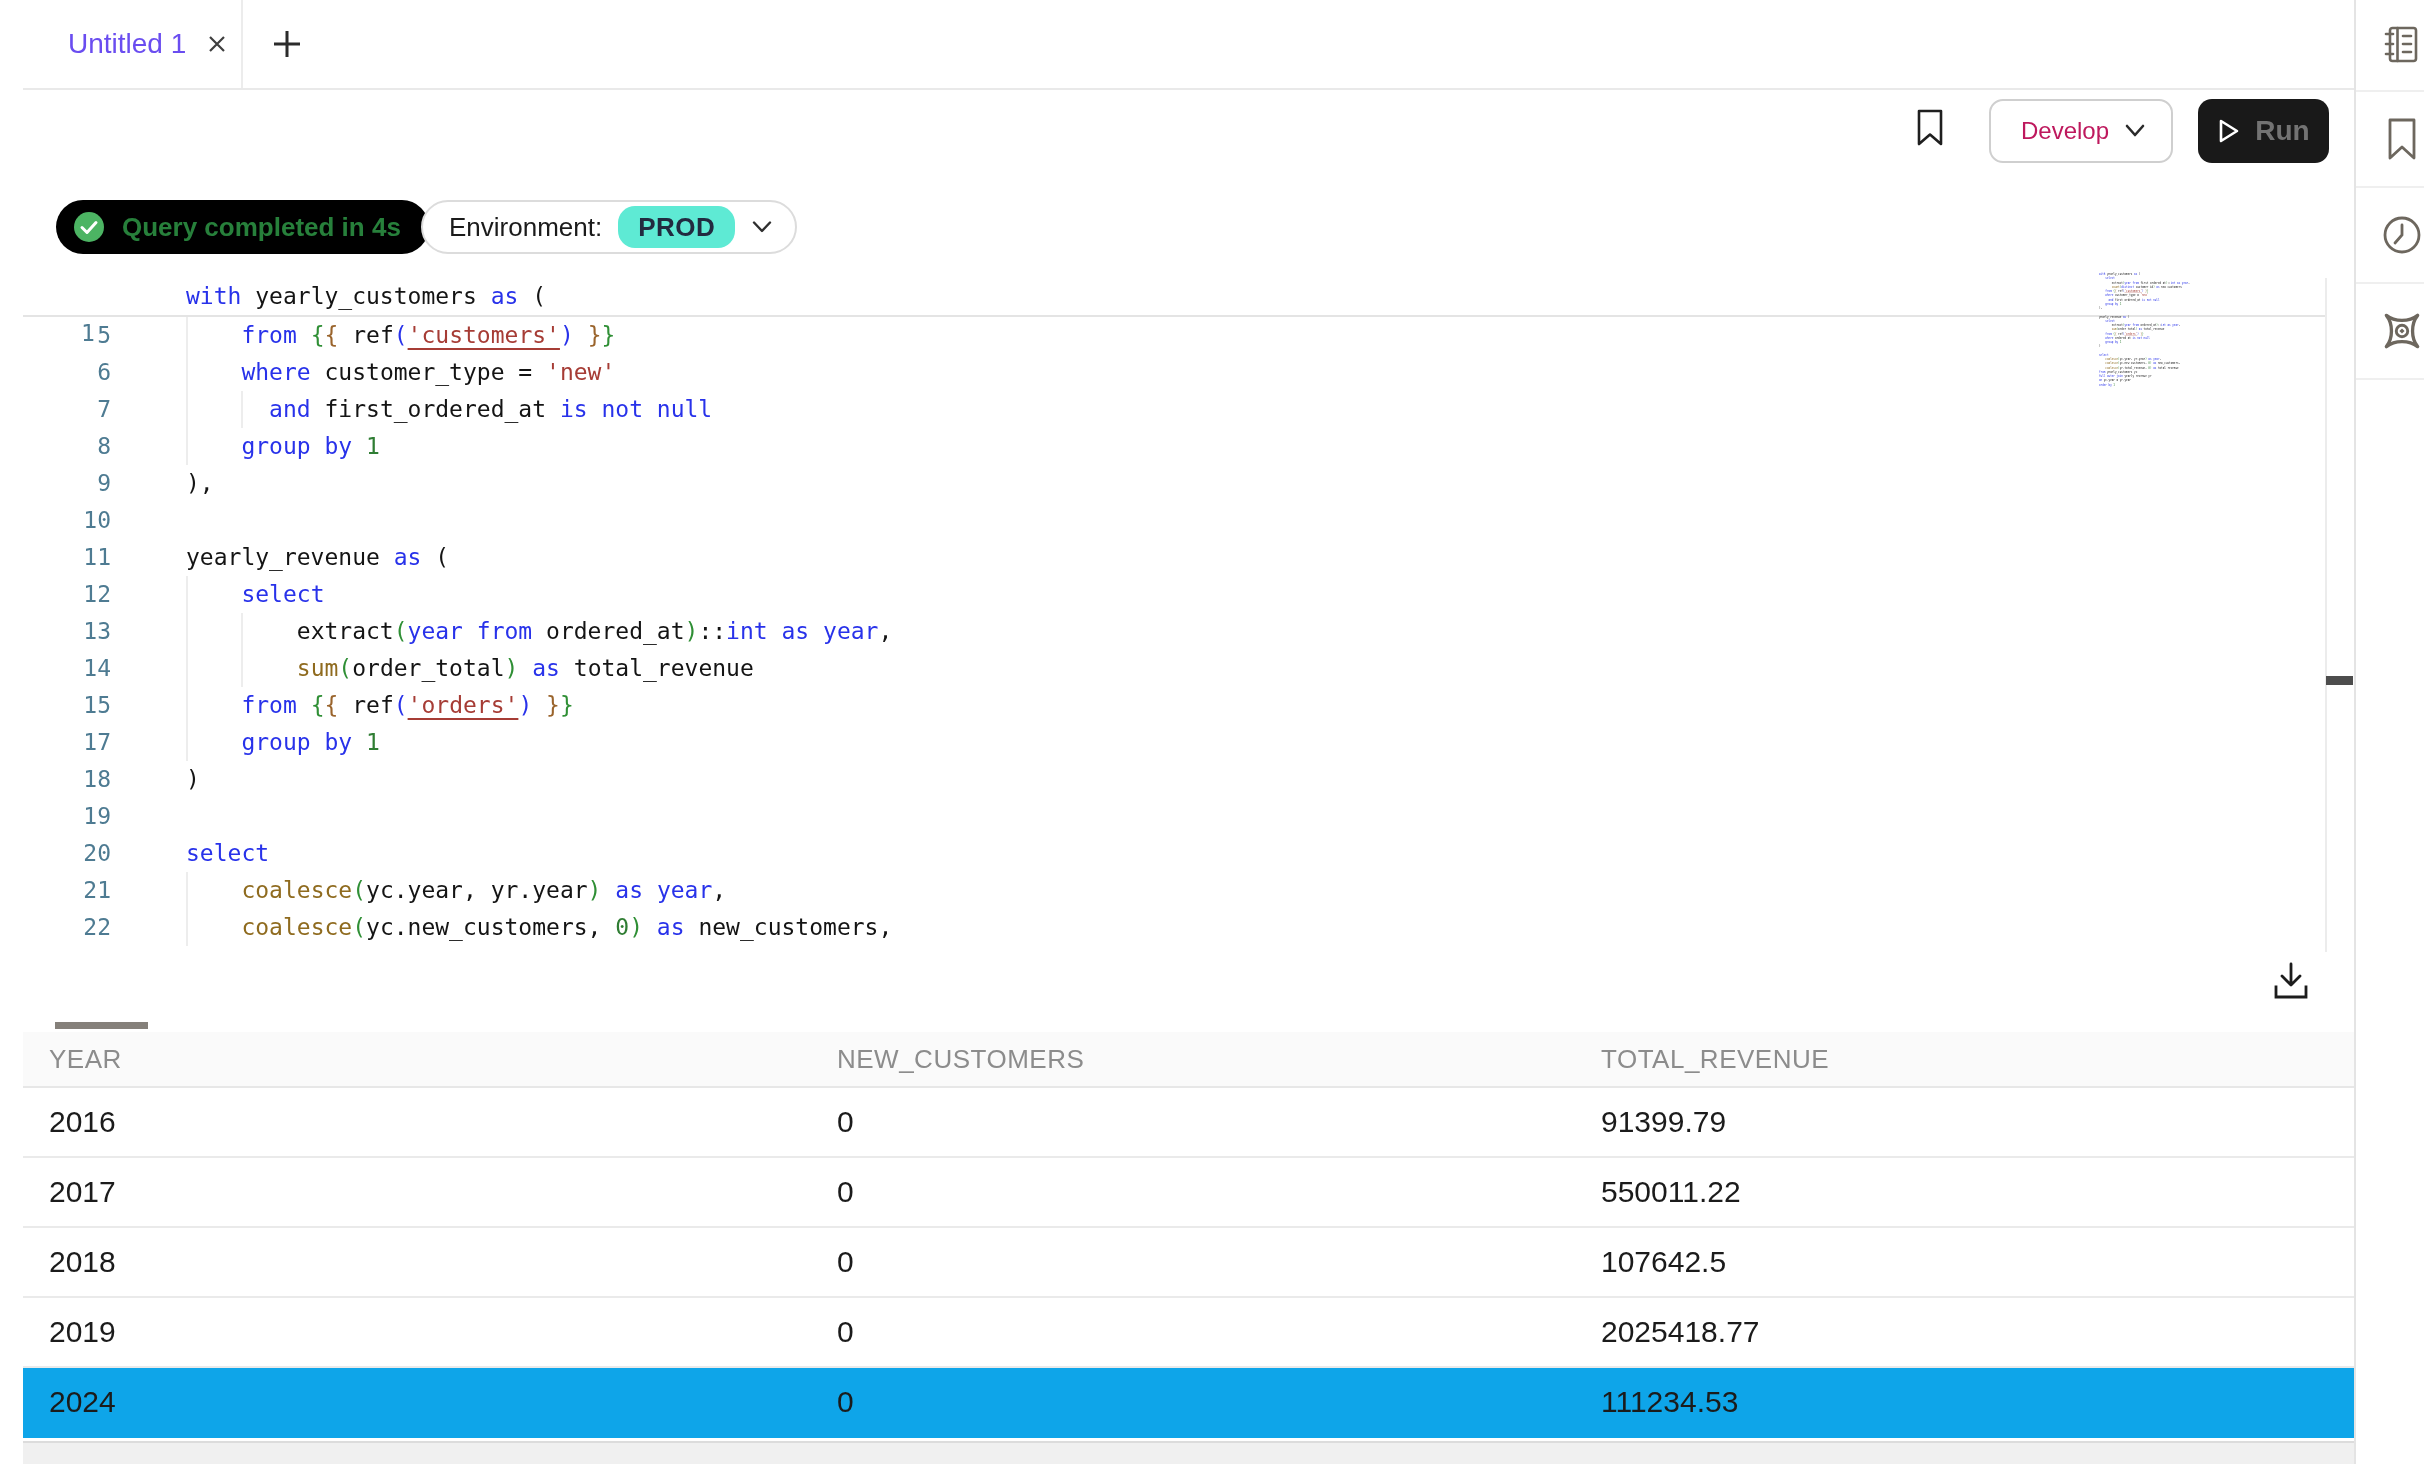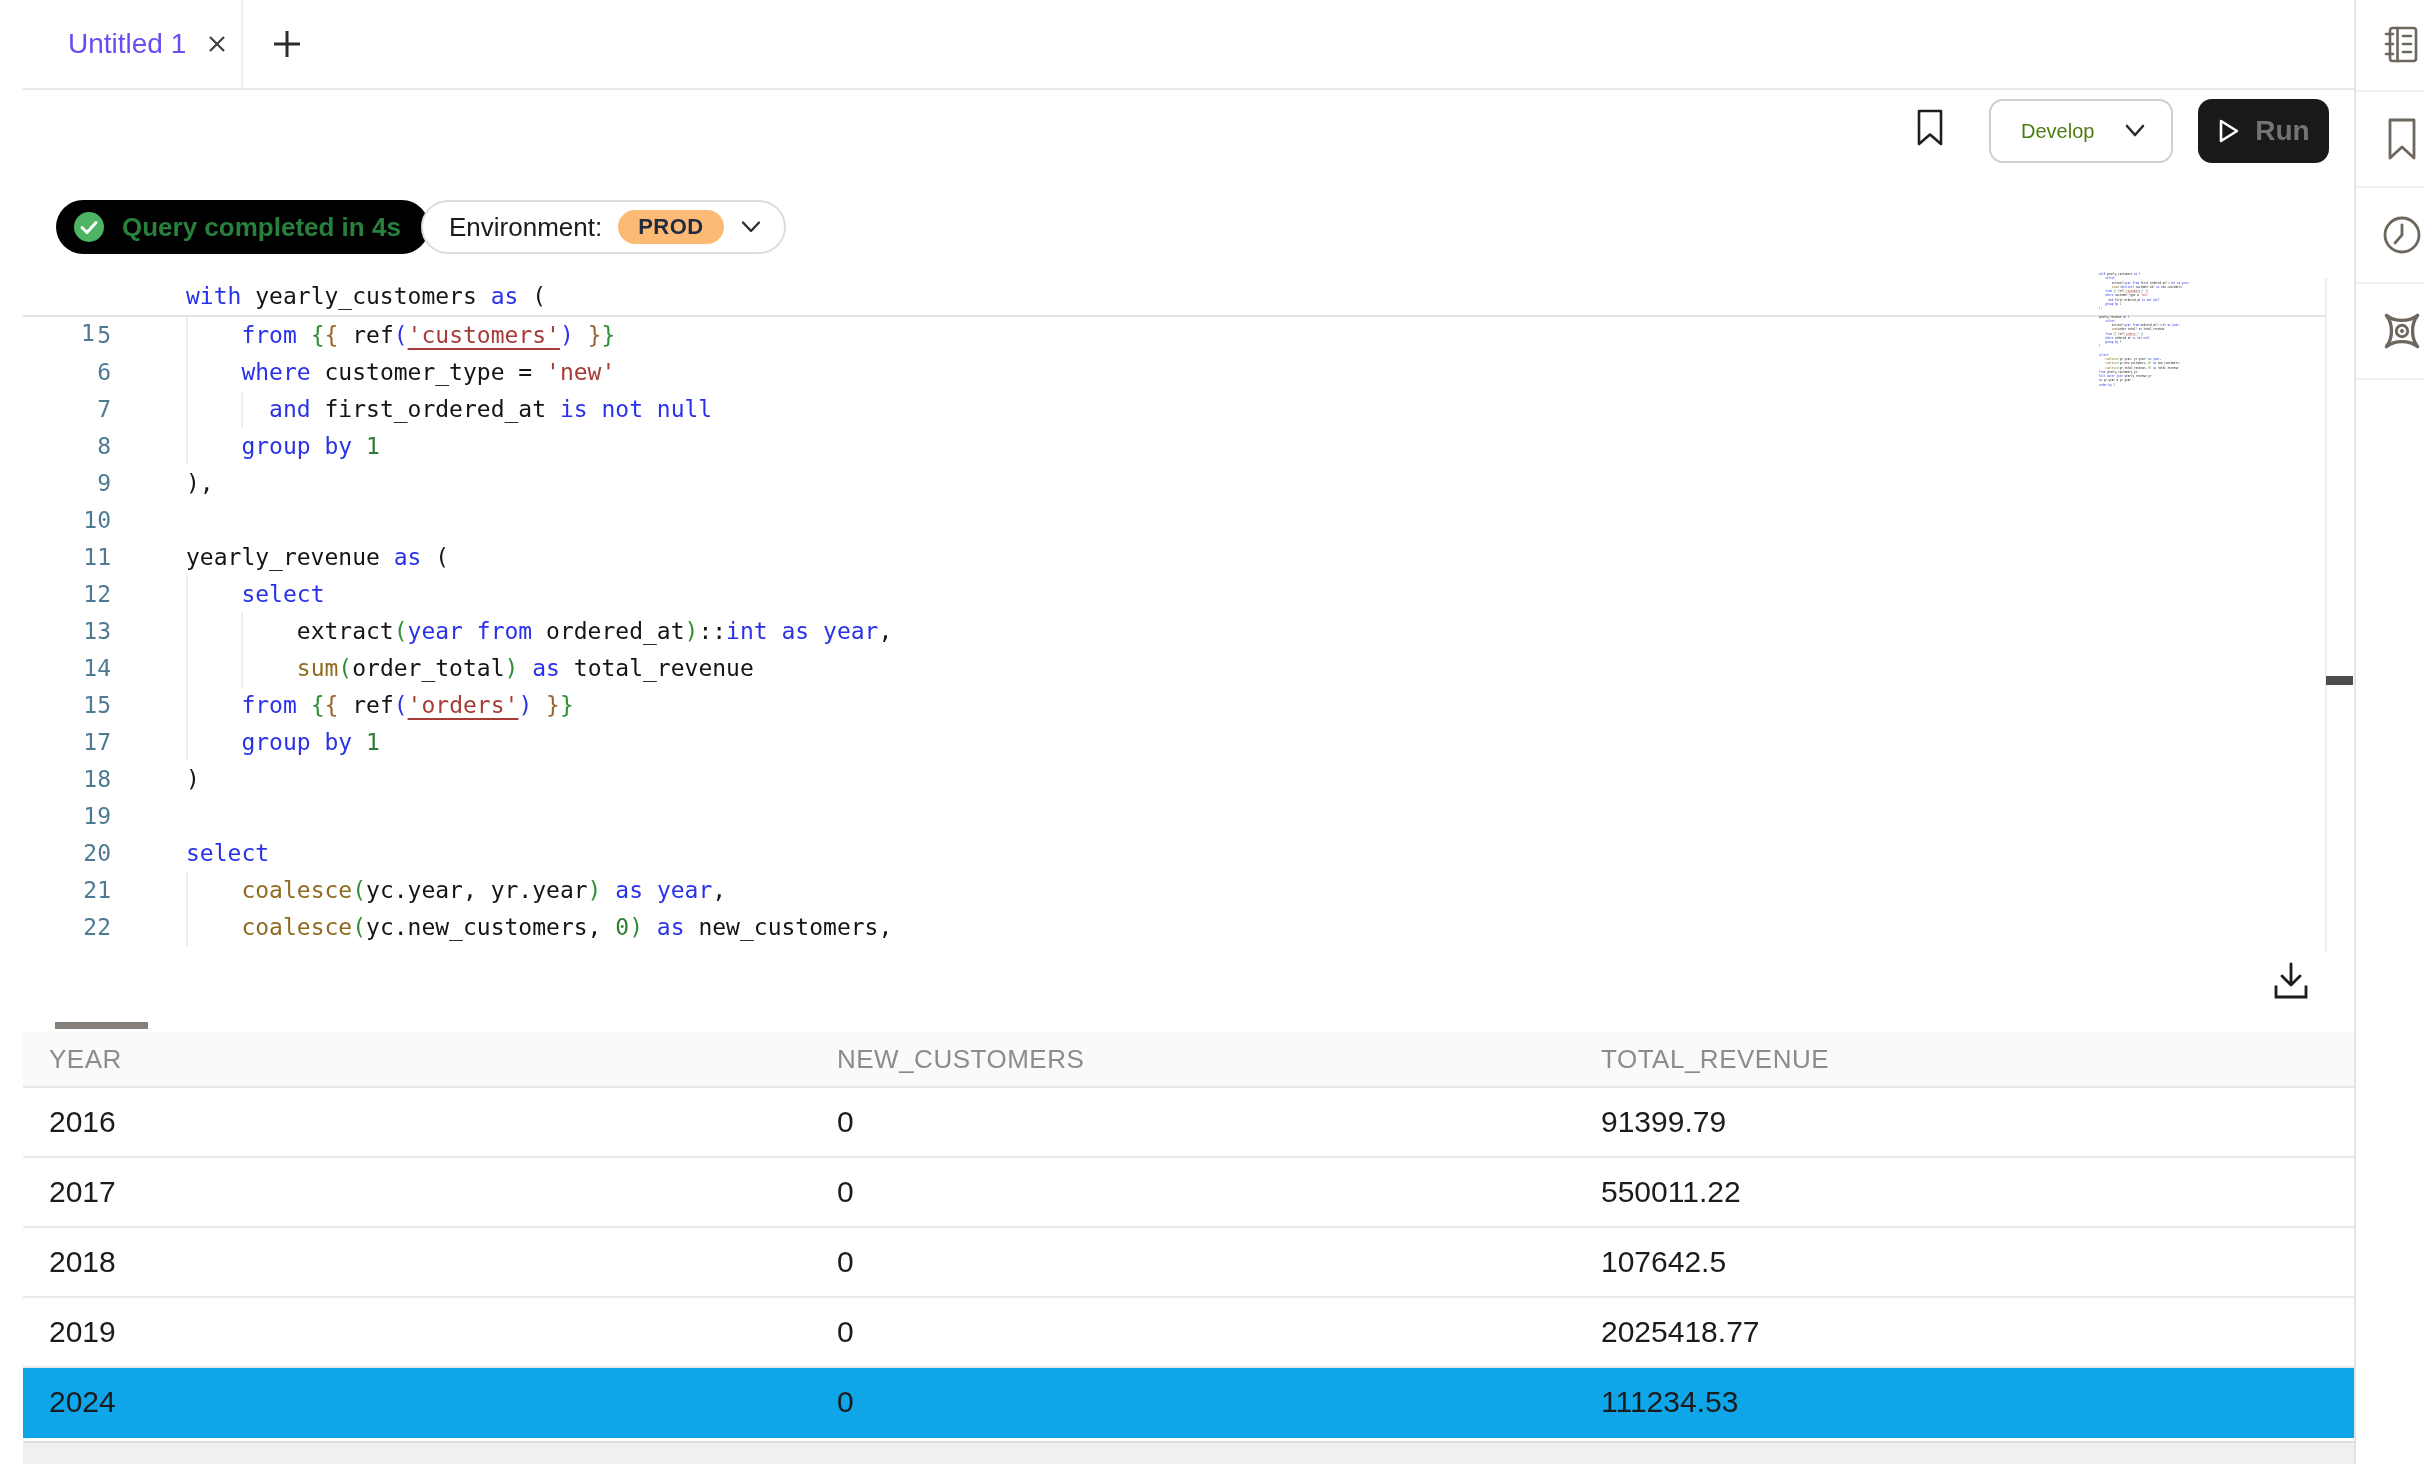--- a/index.html
+++ b/index.html
@@ -21,35 +21,35 @@
            border-left:2px solid #e4e4e4;box-sizing:border-box;}
   .scell{height:94px;border-bottom:2px solid #efefef;display:flex;align-items:center;justify-content:center;cursor:pointer;}
   .scell:first-child{height:90px;}
 
   
   .bm-btn{position:absolute;left:1885px;top:104px;width:44px;height:48px;display:flex;
           align-items:center;justify-content:center;cursor:pointer;}
   .develop-btn{position:absolute;left:1966px;top:99px;width:184px;height:64px;box-sizing:border-box;
        border:2px solid #cfcfcf;border-radius:14px;background:#fff;display:flex;align-items:center;
        justify-content:space-between;padding:0 24px 0 30px;cursor:pointer;}
-  .develop-label{font-size:20px;color:#4d7c0f;}
+  .develop-label{font-size:24px;color:#be185d;}
   .run-btn{position:absolute;left:2175px;top:99px;width:131px;height:64px;background:#191919;
        border-radius:14px;display:flex;align-items:center;justify-content:center;gap:14px;cursor:pointer;}
   .run-label{font-size:28px;color:#737373;font-weight:600;}
 
   
   .status-pill{position:absolute;left:33px;top:200px;height:54px;border-radius:27px;background:#000000;
        display:flex;align-items:center;gap:16px;padding:0 28px 0 16px;}
   .status-text{font-size:26px;font-weight:600;color:#27803b;}
   .env-btn{position:absolute;left:398px;top:200px;height:54px;border-radius:27px;background:#fff;
        border:2px solid #dcdcdc;box-sizing:border-box;display:flex;align-items:center;gap:16px;
        padding:0 22px 0 26px;cursor:pointer;}
   .env-label{font-size:26px;color:#1b1b1b;}
-  .env-chip{height:34px;border-radius:17px;background:#fdba74;display:flex;align-items:center;
-       padding:0 20px;font-size:22px;font-weight:700;color:#222b40;letter-spacing:.5px;}
+  .env-chip{height:42px;border-radius:17px;background:#5eead4;display:flex;align-items:center;
+       padding:0 20px;font-size:26px;font-weight:700;color:#222b40;letter-spacing:.5px;}
 
   
   .editor{position:absolute;left:0;top:278px;width:2302px;height:674px;overflow:hidden;
           font-family:"DejaVu Sans Mono",monospace;font-size:23px;background:#fff;}
   .sticky{position:relative;height:37px;line-height:37px;border-bottom:2px solid #e4e4e4;background:#fff;white-space:pre;}
   .sticky .snum{position:absolute;left:58px;color:#4e7b92;}
   .crow{position:relative;height:37px;line-height:37px;white-space:pre;}
   .gut{position:absolute;left:0;top:0;width:88px;text-align:right;color:#4e7b92;}
   .cod{position:absolute;left:163px;top:0;}
   .gl{position:absolute;top:0;bottom:0;border-left:2px solid #ededed;}

